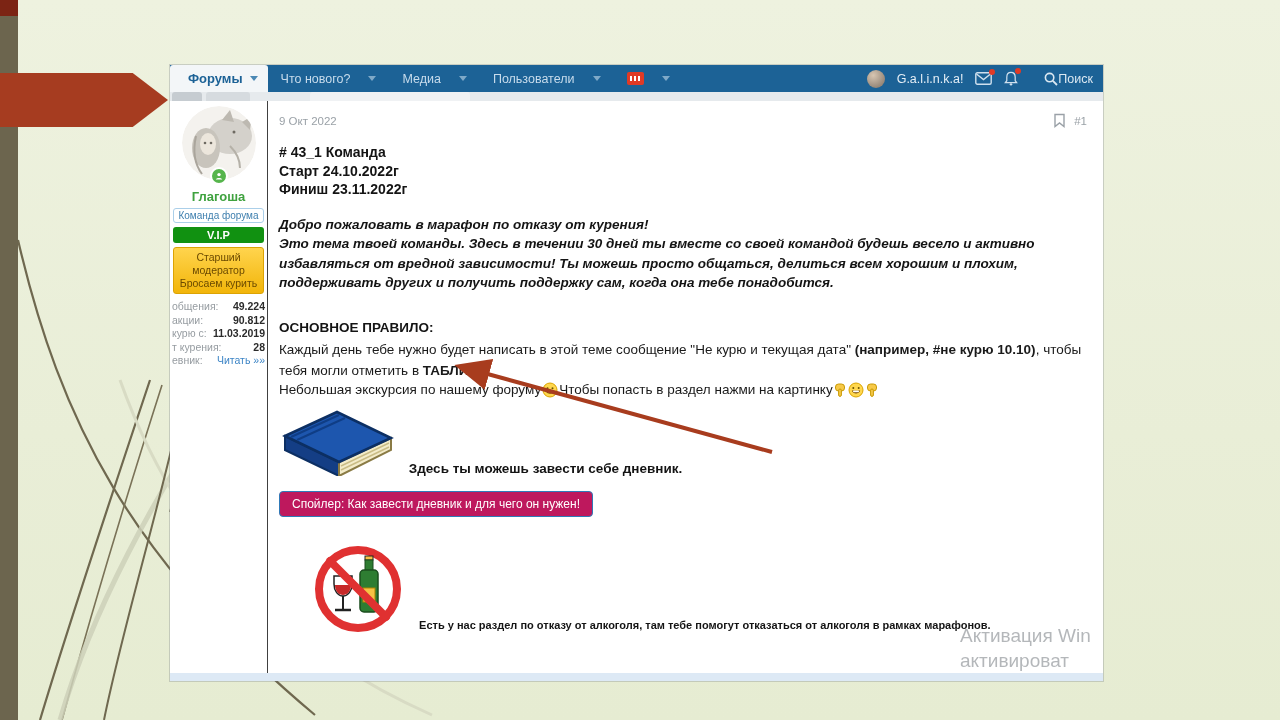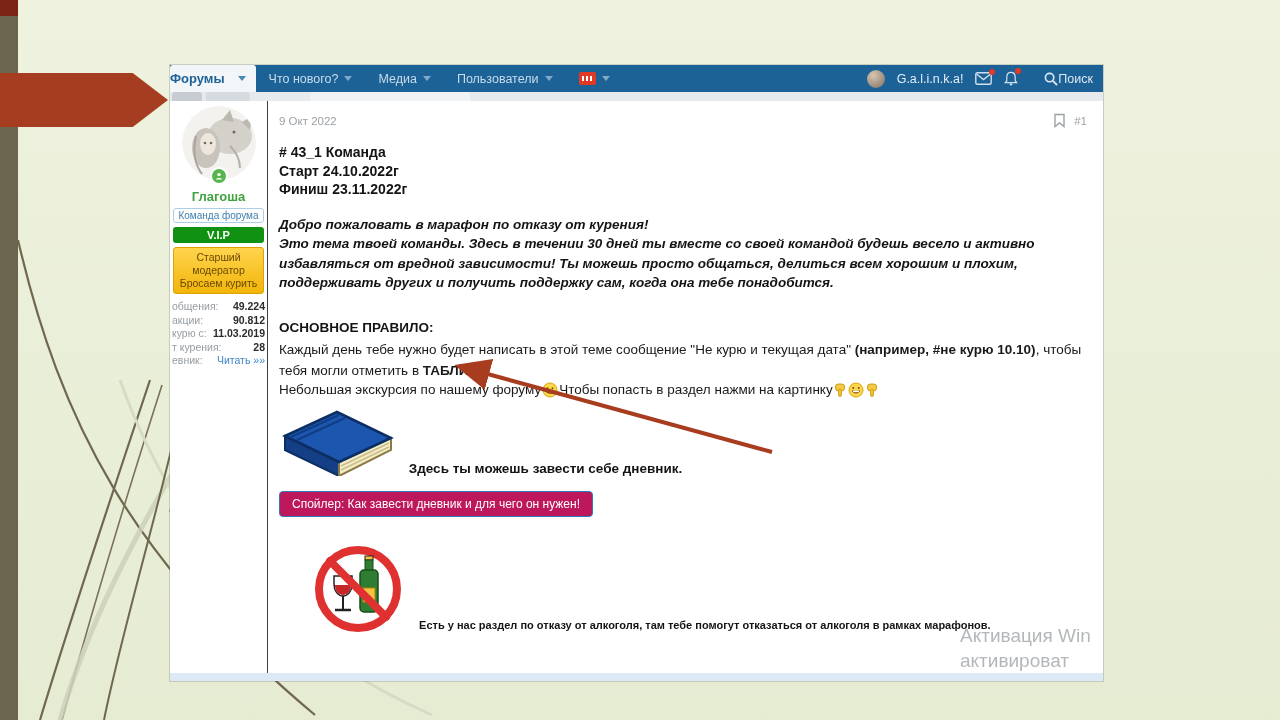--- a/index.html
+++ b/index.html
@@ -12,22 +12,22 @@
   .left-bar-cap{position:absolute;left:0;top:0;width:18px;height:16px;background:#7c2414;z-index:3;}
   .slide-arrow{position:absolute;left:0;top:73px;width:168px;height:54px;background:#a63c20;z-index:4;
     clip-path:polygon(0 0,79% 0,100% 50%,79% 100%,0 100%);}
   .annotation{position:absolute;left:0;top:0;width:1280px;height:720px;z-index:30;pointer-events:none;}
   
   .shot{position:absolute;left:170px;top:65px;width:933px;height:616px;background:#fff;z-index:10;
     box-shadow:0 0 0 1px rgba(90,100,110,.25);display:flex;flex-direction:column;overflow:hidden;}
   
   .nav{height:27px;background:#1c6296;display:flex;align-items:stretch;flex:none;}
   .nav-tab{background:#f3f6f8;color:#1c6296;font-size:13px;font-weight:bold;display:flex;align-items:center;
-    gap:13px;padding:0 10px 0 0;border-radius:3px 3px 0 0;}
-  .nav-item{color:#c8dcec;font-size:12.5px;display:flex;align-items:center;gap:6px;padding:0 13px;}
+    gap:7px;padding:0 10px 0 18px;border-radius:3px 3px 0 0;}
+  .nav-item{color:#c8dcec;font-size:12.5px;display:flex;align-items:center;gap:18px;padding:0 13px;}
   .chev-dn{width:0;height:0;border-left:4px solid transparent;border-right:4px solid transparent;border-top:5px solid #7fa9c8;}
   .nav-tab .chev-dn{border-top-color:#4b88b4;}
   .red-badge{width:17px;height:13px;background:#e03a26;border-radius:2px;display:inline-block;position:relative;}
   .red-badge::after{content:"";position:absolute;left:3px;top:4px;width:11px;height:5px;
     background:repeating-linear-gradient(90deg,#fff 0 2px,transparent 2px 4px);}
   .nav-right{margin-left:auto;display:flex;align-items:center;gap:12px;padding-right:10px;}
   .nav-avatar{width:18px;height:18px;border-radius:50%;background:radial-gradient(circle at 35% 30%,#d8c6b2,#7d6f63);}
   .nav-user{color:#e4eef6;font-size:12.5px;}
   .nav-ico{position:relative;display:flex;align-items:center;}
   .dot{position:absolute;right:-3px;top:-3px;width:6px;height:6px;border-radius:50%;background:#e03a26;}

